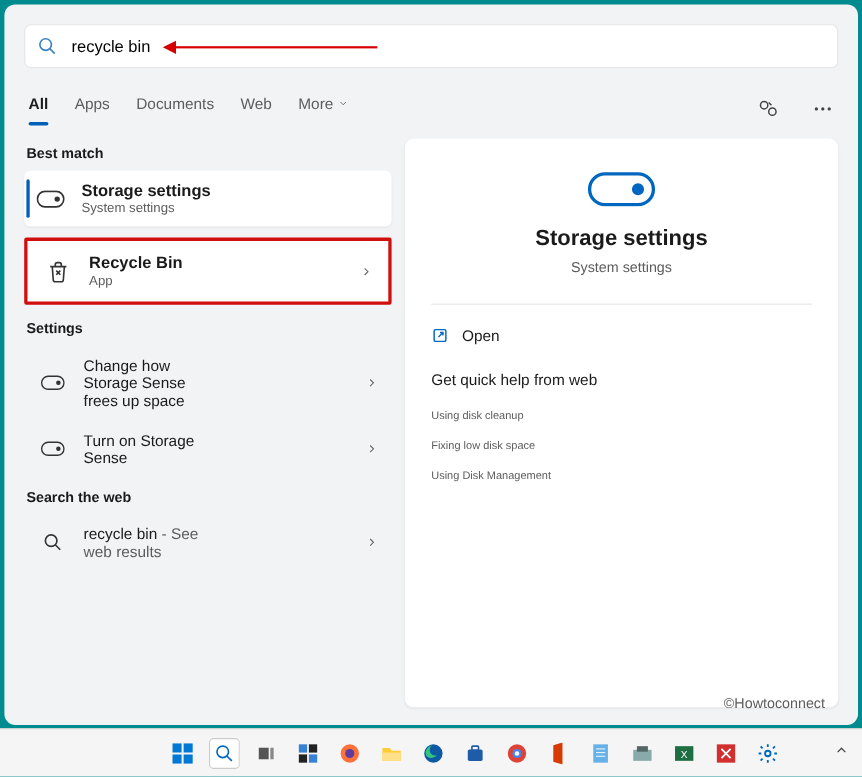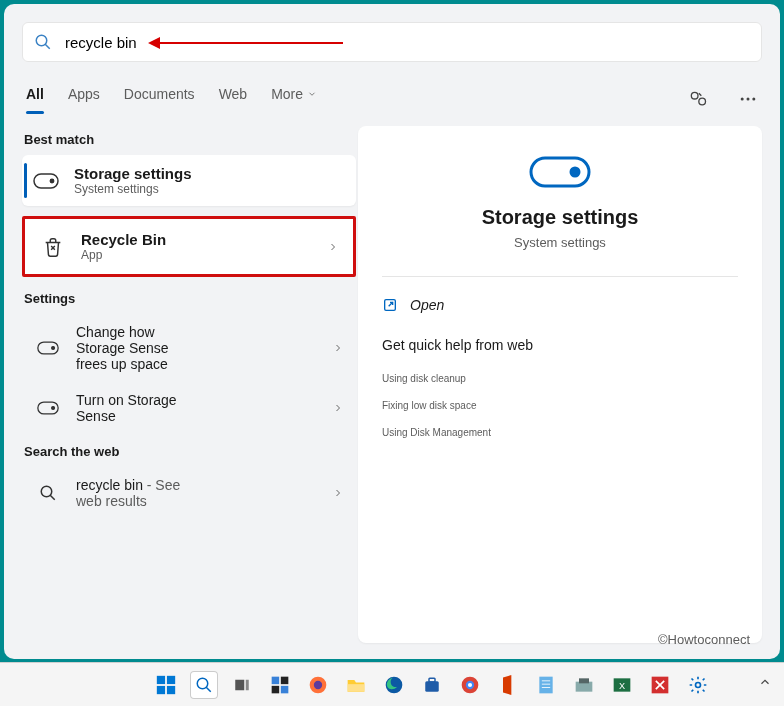--- a/index.html
+++ b/index.html
@@ -94,21 +94,21 @@
   .tabs-spacer { flex: 1; }
   .small-icon {
     width: 20px; height: 20px;
     display: inline-flex;
     align-items: center;
     justify-content: center;
   }
   .columns {
     display: flex;
     margin-top: 14px;
-    gap: 2px;
+    gap: 12px;
     height: calc(100% - 120px);
   }
   .left-col { flex: 0 0 334px; }
   .right-col {
     flex: 1;
     background: var(--panel);
     border-radius: 8px;
     padding: 30px 24px 20px 24px;
     box-shadow: 0 1px 2px rgba(0,0,0,0.05);
     display: flex;
@@ -172,21 +172,20 @@
   .hero-title { font-size: 20px; font-weight: 600; }
   .hero-sub { font-size: 13px; color: var(--muted); margin-top:-12px; }
   .divider {
     height:1px; background: var(--border);
     margin: 26px 0 14px 0;
   }
   .action-row {
     display:flex; align-items:center; gap:12px;
     padding: 6px 0;
     cursor:pointer;
-    font-style:italic;
   }
   .action-row span { font-size:14px; }
   .quick-title { font-size:14px; font-weight:400; margin: 18px 0 12px 0; }
   .quick-link { font-size:10px; color:var(--muted); padding:8px 0; cursor:pointer;}
   .watermark {
     position:absolute;
     right: 30px; bottom: 12px;
     font-size: 13px;
     color: var(--muted);
     margin-top: 34px;

